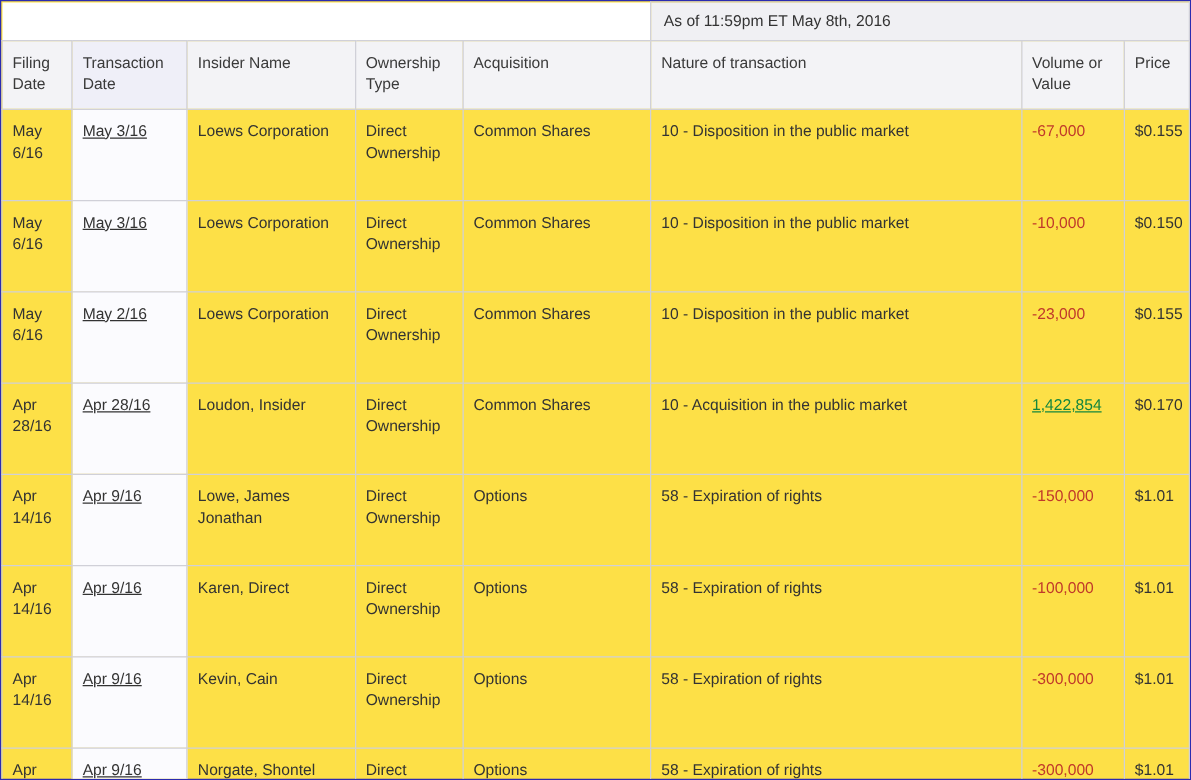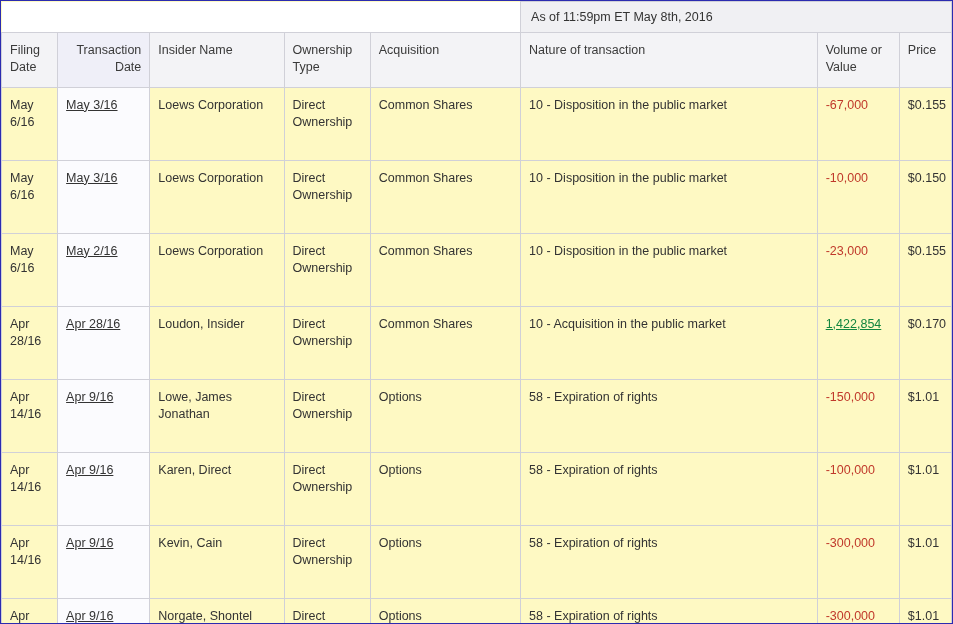--- a/index.html
+++ b/index.html
@@ -11,21 +11,21 @@
     width: 953px;
     height: 624px;
     font-family: "Liberation Sans", sans-serif;
     overflow: hidden;
   }
   .frame {
     box-sizing: border-box;
     width: 953px;
     height: 624px;
     border: 1px solid #2b2bb0;
-    background: #fef9c3;
+    background: #fde047;
     position: relative;
     overflow: hidden;
   }
   table.insider {
     border-collapse: collapse;
     width: 951px;
     table-layout: fixed;
     font-size: 12.5px;
     color: #333333;
   }
@@ -55,21 +55,20 @@
     background: #f3f3f6;
     color: #3a3a3a;
     font-size: 12.5px;
     line-height: 1.35;
     padding: 9px 8px 11px 8px !important;
     vertical-align: top;
     margin-left: 46px;
   }
   thead th.txn-date-head {
     background: #efeff8;
-    text-align: right;
   }
   tbody td {
     line-height: 1.4;
     height: 54px;
   }
   .col-filing { width: 56px; }
   .col-txndate { width: 92px; }
   .col-insider { width: 134px; }
   .col-owner { width: 86px; }
   .col-sec { width: 150px; }

